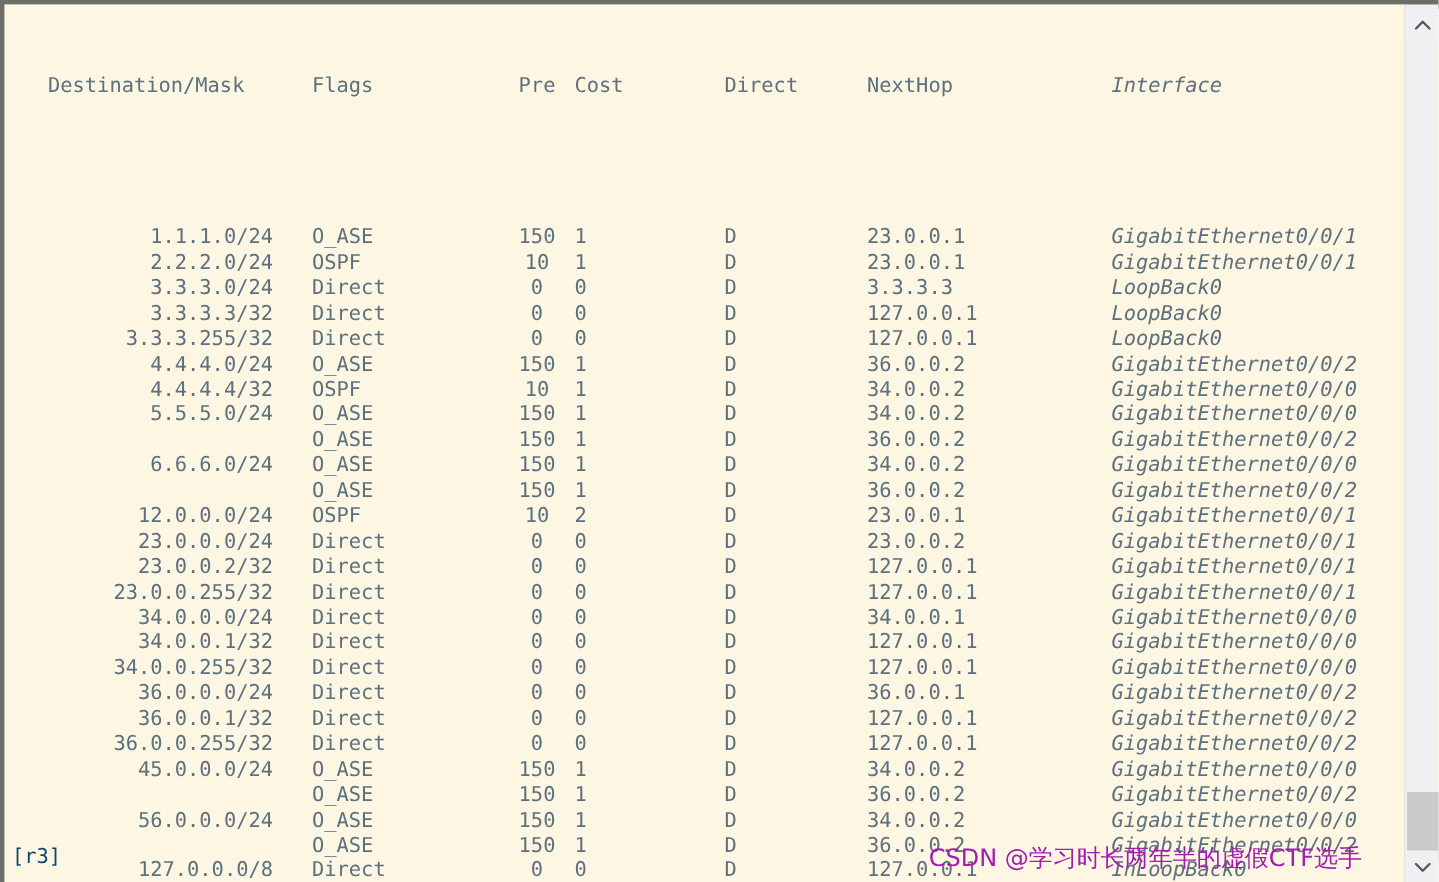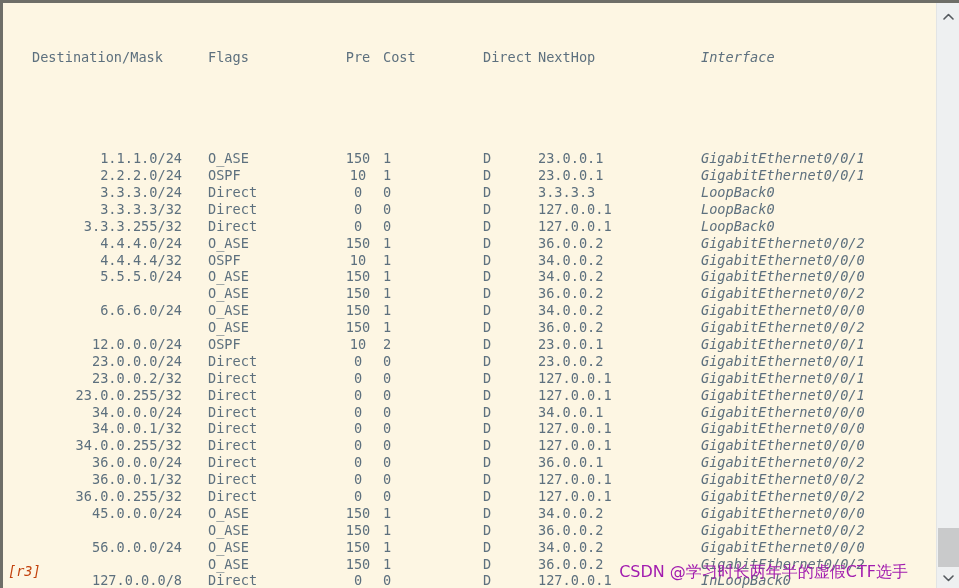--- a/index.html
+++ b/index.html
@@ -62,36 +62,35 @@
   }
 
   .blank-row { display: block; height: 16.9px; }
 
   .col-dest   { display: inline-block; width: 150px; text-align: right; margin-left: 24px; }
   .gap-a      { display: inline-block; width: 26px; }
   .col-proto  { display: inline-block; width: 82px; text-align: left; }
   .col-pre    { display: inline-block; width: 50px; text-align: center; margin-left: 43px; }
   .col-cost   { display: inline-block; width: 100px; text-align: left; }
   .col-flags  { display: inline-block; width: 55px; text-align: left; }
-  .col-nexthop{ display: inline-block; width: 163px; text-align: left; }
+  .col-nexthop{ display: inline-block; width: 163px; text-align: left; margin-left: 40px; }
   .col-iface  { display: inline-block; text-align: left; font-style: italic; }
 
   .header-row .col-dest { text-align: left; }
 
   
   .prompt-line {
     position: absolute;
     left: 5px;
     top: 560px;
     font-family: "DejaVu Sans Mono", "Liberation Mono", monospace;
     font-size: 13.6px;
     line-height: 16.9px;
-    color: #c2410c;
+    color: #0c4a6e;
     white-space: pre;
-    font-style: italic;
   }
 
   
   .watermark {
     position: absolute;
     right: 28px;
     top: 559px;
     font-family: "DejaVu Sans", "Liberation Sans", sans-serif;
     font-size: 16px;
     line-height: 20px;

